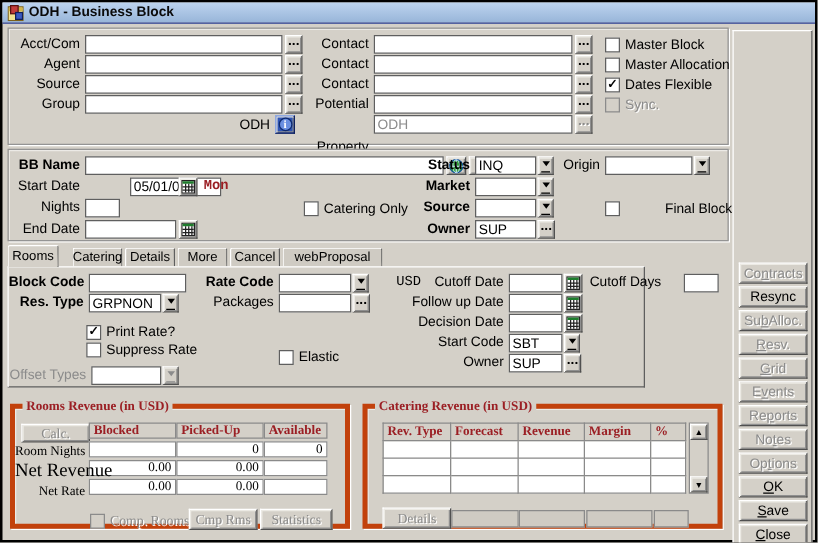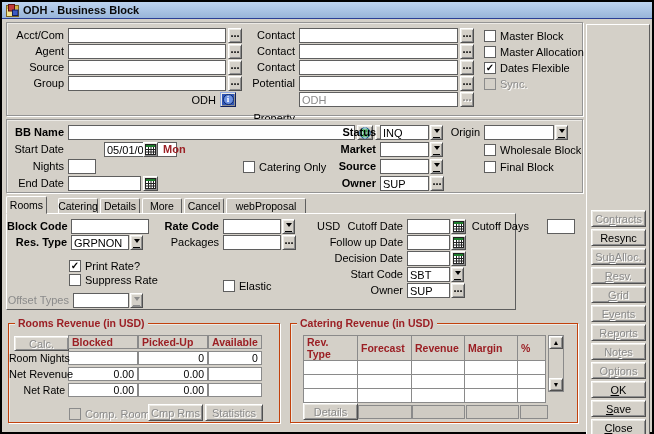--- a/index.html
+++ b/index.html
@@ -7,21 +7,21 @@
        font-family:"Liberation Sans",sans-serif;font-size:11px;color:#000;
        box-shadow:inset 0 0 0 2px #000;overflow:hidden;cursor:default;}
   .titlebar{position:absolute;left:2px;top:2px;width:650px;height:17px;
        background:linear-gradient(#bdd4ef,#98b5d9);border-bottom:1px solid #2b3f94;
        display:flex;align-items:center;padding-left:4px;box-sizing:border-box;}
   .title-text{font-weight:bold;font-size:11px;margin-left:4px;color:#0a0a0a;}
   .panel{position:absolute;background:#d4d0c8;border:1px solid #949494;
        box-shadow:1px 1px 0 #ffffff, inset 1px 1px 0 rgba(255,255,255,.55);box-sizing:border-box;}
   .raised{position:absolute;background:#d4d0c8;border:1px solid;border-color:#ffffff #5e5e5e #5e5e5e #ffffff;box-sizing:border-box;}
   .lbl{position:absolute;height:15px;line-height:15px;text-align:right;white-space:nowrap;}
-  .lbl.lft{text-align:left;}
+  .lbl.lft{text-align:left;font-family:Liberation Mono, monospace;}
   .b{font-weight:bold;}
   .red{color:#9b1f24;}
   .dim{color:#8b8b8b;}
   .fld{position:absolute;height:15px;background:#fff;border:1px solid #5f5f5f;
        box-sizing:border-box;font-family:"Liberation Sans",sans-serif;font-size:11px;padding:0 2px;margin:0;outline:none;}
   .fld.dimtxt{color:#8b8b8b;}
   .btn{position:absolute;background:#d4d0c8;border:1px solid;border-color:#ffffff #505050 #505050 #ffffff;
        box-shadow:inset 1px 1px 0 #eceae4, inset -1px -1px 0 #8f8f8f;
        display:flex;align-items:center;justify-content:center;font-size:11px;box-sizing:border-box;white-space:nowrap;}
   .btn.dis{color:#8b8b8b;text-shadow:1px 1px 0 #fff;}
@@ -34,21 +34,21 @@
   .icobtn{width:16px;height:15px;}
   .cb{position:absolute;display:flex;align-items:center;height:13px;white-space:nowrap;}
   .cb .box{width:12px;height:12px;background:#fff;border:1px solid #5f5f5f;box-sizing:border-box;
        font-size:10px;line-height:10px;text-align:center;font-weight:bold;color:#000;overflow:hidden;}
   .cb .t{margin-left:4px;}
   .cb.dis .box{background:#d4d0c8;border-color:#8b8b8b;}
   .cb.dis .t{color:#8b8b8b;text-shadow:1px 1px 0 #fff;}
   .tab{position:absolute;top:198px;height:16px;background:#cfcbc3;border:1px solid;border-color:#ffffff #5e5e5e #cfcbc3 #ffffff;
        border-radius:2px 2px 0 0;display:flex;align-items:center;justify-content:center;font-size:10.5px;box-sizing:border-box;}
   .tab.active{top:196px;height:18px;background:#d4d0c8;z-index:5;border-bottom:1px solid #d4d0c8;}
-  .group{position:absolute;border:1px solid #c2410c;box-shadow:1px 1px 0 #ffffff, inset 1px 1px 0 rgba(255,255,255,.55);box-sizing:border-box;}
+  .group{position:absolute;border:4px solid #c2410c;box-shadow:1px 1px 0 #ffffff, inset 1px 1px 0 rgba(255,255,255,.55);box-sizing:border-box;font-family:Liberation Serif, serif;}
   .gtitle{position:absolute;top:-7px;left:6px;background:#d4d0c8;padding:0 3px;font-weight:bold;font-size:10.5px;color:#9b1f24;white-space:nowrap;}
   table.rev{position:absolute;border-collapse:separate;border-spacing:0 2px;font-size:10.5px;}
   table.rev td,table.rev th{border:1px solid #8a8a8a;height:13px;padding:0 3px;box-sizing:border-box;}
   table.rev th{background:#d4d0c8;color:#9b1f24;text-align:left;font-weight:bold;}
   table.rev td{background:#fff;text-align:right;}
   table.cat{position:absolute;border-collapse:collapse;font-size:10.5px;}
   table.cat td,table.cat th{border:1px solid #8a8a8a;height:14px;padding:0 3px;box-sizing:border-box;}
   table.cat th{background:#d4d0c8;color:#9b1f24;text-align:left;font-weight:bold;}
   table.cat td{background:#fff;}
   .ftcell{position:absolute;height:14px;background:#cfcbc3;border:1px solid #8a8a8a;box-sizing:border-box;}
@@ -152,35 +152,31 @@
         <rect x="0.5" y="0.5" width="10" height="10" fill="#fff" stroke="#222"></rect>
         <rect x="1" y="1" width="9" height="2" fill="#1e7d2c"></rect>
         <path d="M1 5.5 H10 M1 8 H10 M3.5 3 V10 M6 3 V10 M8.5 3 V10" stroke="#222" stroke-width="1" fill="none"></path>
       </svg>
     </div>
     <span class="lbl lft b red" style="left:156px;top:22px;width:30px;">Mon</span>
 
     <span class="lbl b" style="left:320px;top:22px;width:49px;">Market</span>
     <input class="fld" style="left: 373px; top: 22px; width: 49px;" value="">
     <div class="btn lov" style="left:423px;top:22px;"></div>
-    <div class="cb" style="left:477px;top:23px;">
-      <span class="box"></span>
-      <span class="t">Wholesale Block</span>
-    </div>
 
     <span class="lbl" style="left:0;top:39px;width:57px;">Nights</span>
     <input class="fld" style="left: 61px; top: 39px; width: 28px;" value="">
     <div class="cb" style="left:236px;top:40px;">
       <span class="box"></span>
       <span class="t">Catering Only</span>
     </div>
     <span class="lbl b" style="left:320px;top:39px;width:49px;">Source</span>
     <input class="fld" style="left: 373px; top: 39px; width: 49px;" value="">
     <div class="btn lov" style="left:423px;top:39px;"></div>
-    <div class="cb" style="left:477px;top:40px;">
+    <div class="cb" style="left:477px;top:40px;gap:32px;">
       <span class="box"></span>
       <span class="t">Final Block</span>
     </div>
 
     <span class="lbl" style="left:0;top:56px;width:57px;">End Date</span>
     <input class="fld" style="left: 61px; top: 56px; width: 73px;" value="">
     <div class="btn" style="left:136px;top:56px;width:15px;height:15px;">
       <svg width="11" height="11" viewBox="0 0 11 11">
         <rect x="0.5" y="0.5" width="10" height="10" fill="#fff" stroke="#222"></rect>
         <rect x="1" y="1" width="9" height="2" fill="#1e7d2c"></rect>
@@ -291,21 +287,21 @@
         <td></td>
       </tr>
       <tr>
         <td>0.00</td>
         <td>0.00</td>
         <td></td>
       </tr>
     </tbody>
       </table>
     <span class="lbl" style="left:0;top:27px;width:56px;font-size:10.5px;">Room Nights</span>
-    <span class="lbl" style="left:0;top:43px;width:56px;font-size:11px;">Net Revenue</span>
+    <span class="lbl" style="left:0;top:43px;width:56px;font-size:15px;">Net Revenue</span>
     <span class="lbl" style="left:0;top:59px;width:56px;font-size:10.5px;">Net Rate</span>
     <div class="cb dis" style="left:60px;top:83px;">
       <span class="box"></span>
       <span class="t">Comp. Rooms</span>
     </div>
     <div class="btn dis" style="left:139px;top:80px;width:55px;height:17px;">Cmp Rms</div>
     <div class="btn dis" style="left:196px;top:80px;width:58px;height:17px;">Statistics</div>
   </div>
 
   <div class="group" style="left:290px;top:323px;width:288px;height:100px;">

